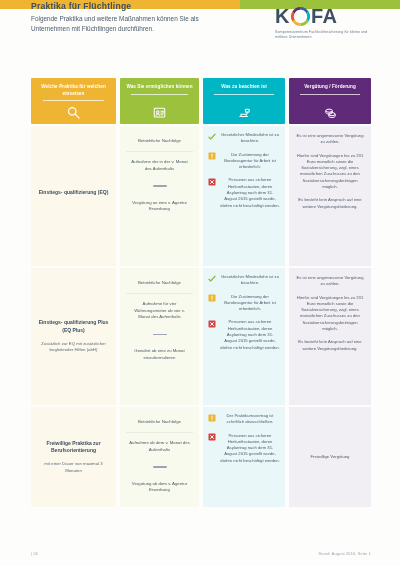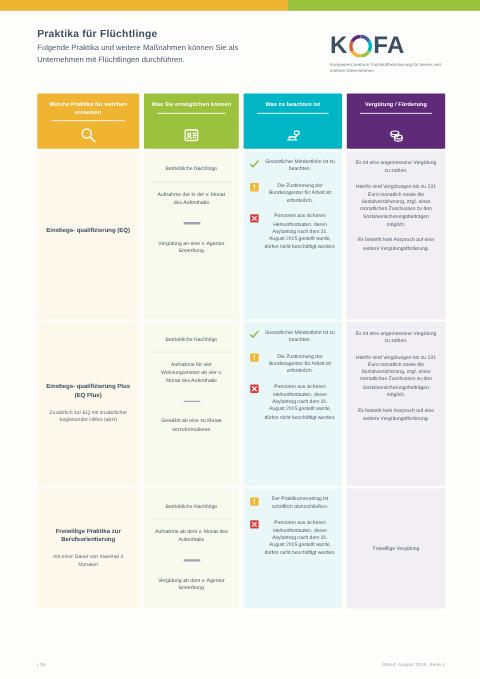--- a/index.html
+++ b/index.html
@@ -10,21 +10,21 @@
     overflow:hidden;
     position:relative;
   }
   .page{position:absolute;inset:0;background:#fdfdfc;}
 
   
   .topbar{position:absolute;top:0;left:0;width:400px;height:9px;display:flex;}
   .topbar span{height:100%;}
 
   
-  .header{position:absolute;top:24px;left:31px;width:340px;height:48px;}
+  .header{position:absolute;top:2px;left:31px;width:340px;height:48px;}
   .doc-title{
     font-size:8.6px;font-weight:bold;color:#3d4f63;letter-spacing:.2px;
     margin:0 0 3px 0;line-height:1.1;
   }
   .doc-sub{
     font-size:6.4px;color:#4a5a6b;line-height:1.42;margin:0;max-width:205px;
   }
   .logo{position:absolute;top:2px;right:0;width:96px;text-align:left;}
   .logo-word{display:flex;align-items:center;height:24px;}
   .logo-letter{

